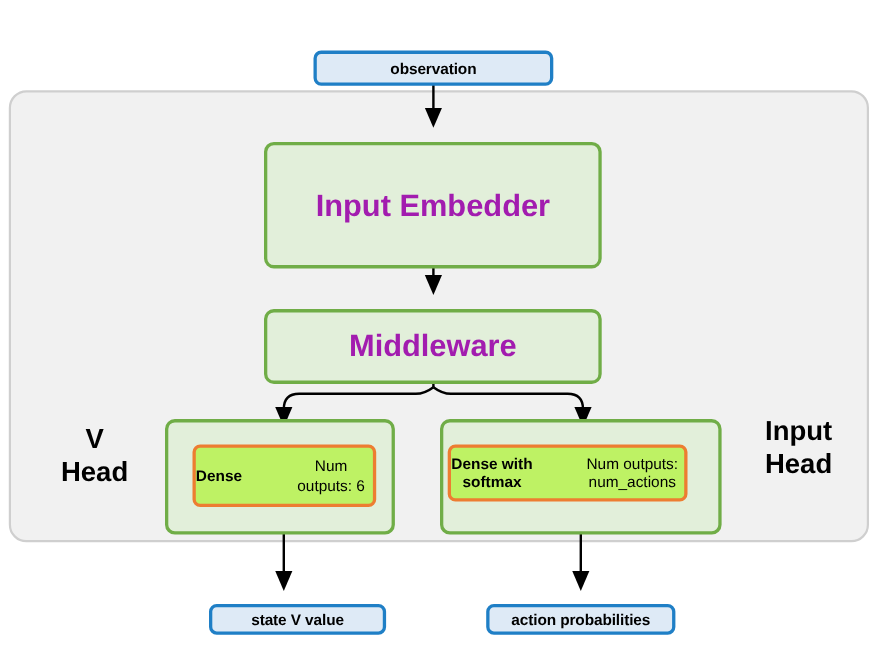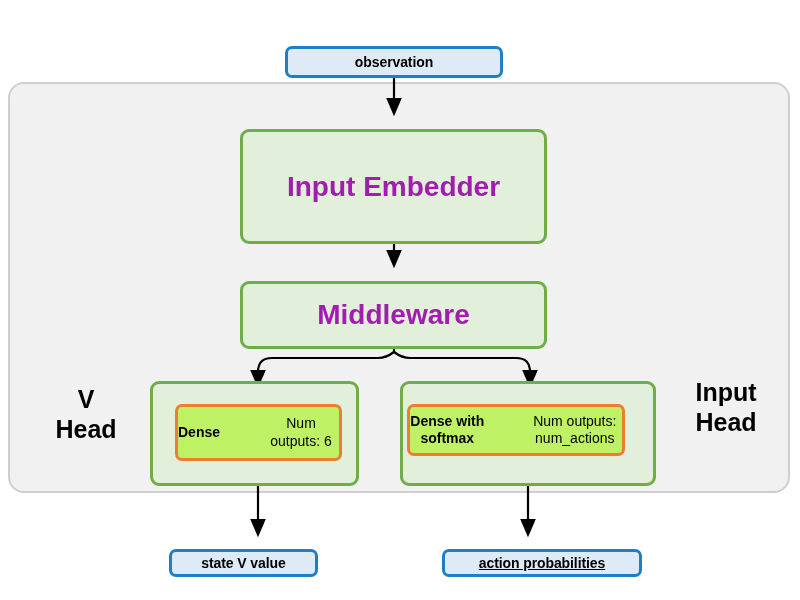--- a/index.html
+++ b/index.html
@@ -105,22 +105,22 @@
   }
 
   
   #observation-box   { left: 285px; top: 30px;  width: 218px; height: 32px; }
   #input-embedder    { left: 240px; top: 113px; width: 307px; height: 115px; }
   #middleware        { left: 240px; top: 265px; width: 307px; height: 68px; }
   #v-head-group      { left: 150px; top: 365px; width: 209px; height: 105px; }
   #policy-head-group { left: 400px; top: 365px; width: 256px; height: 105px; }
   #dense-v           { left: 175px; top: 388px; width: 167px; height: 57px; }
   #dense-policy      { left: 407px; top: 388px; width: 218px; height: 52px; }
-  #state-v-box       { left: 169px; top: 533px; width: 149px; height: 28px; }
-  #action-prob-box   { left: 442px; top: 533px; width: 200px; height: 28px; text-decoration: underline; }
+  #state-v-box       { left: 190px; top: 533px; width: 161px; height: 28px; }
+  #action-prob-box   { left: 442px; top: 533px; width: 172px; height: 28px; }
   #v-head-label      { left: 36px;  top: 385px; width: 100px; }
   #policy-head-label { left: 666px; top: 378px; width: 120px; }
 </style>
 </head>
 <body>
 
 <div id="canvas">
 
   <div class="agent-panel"></div>
 

